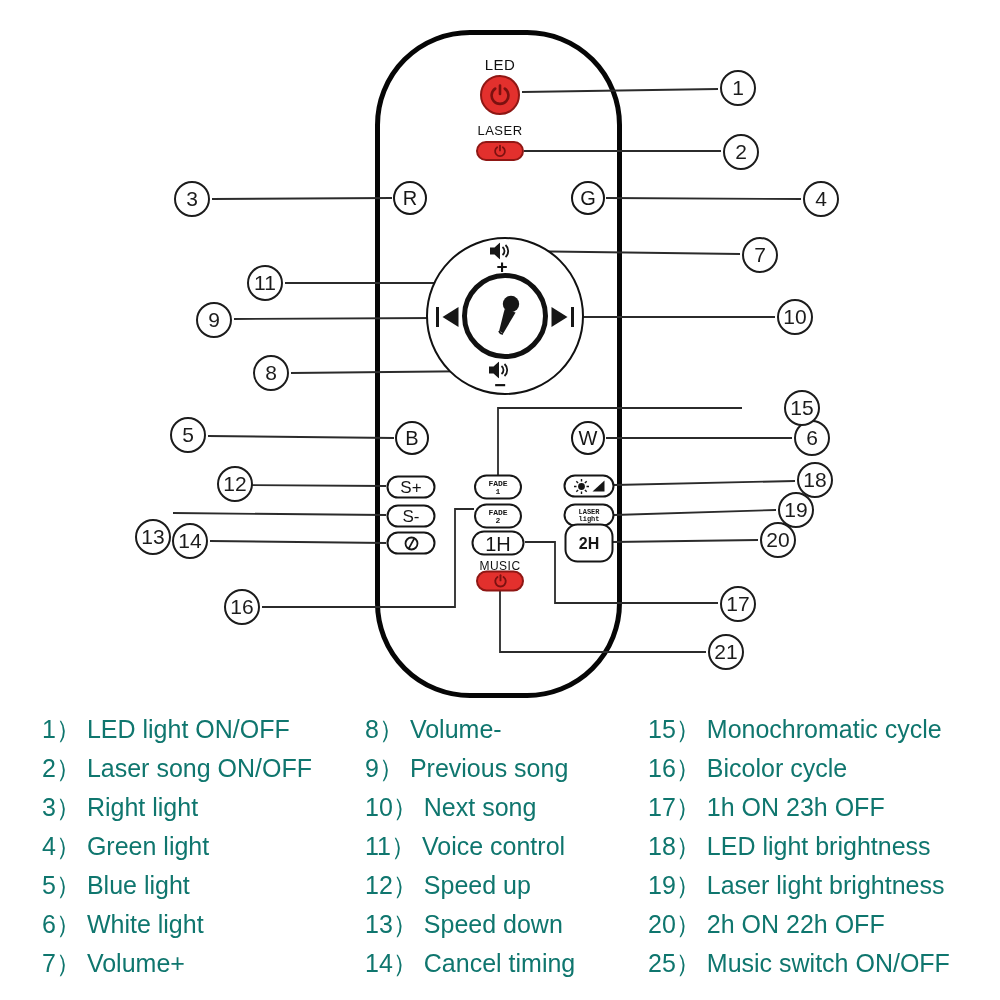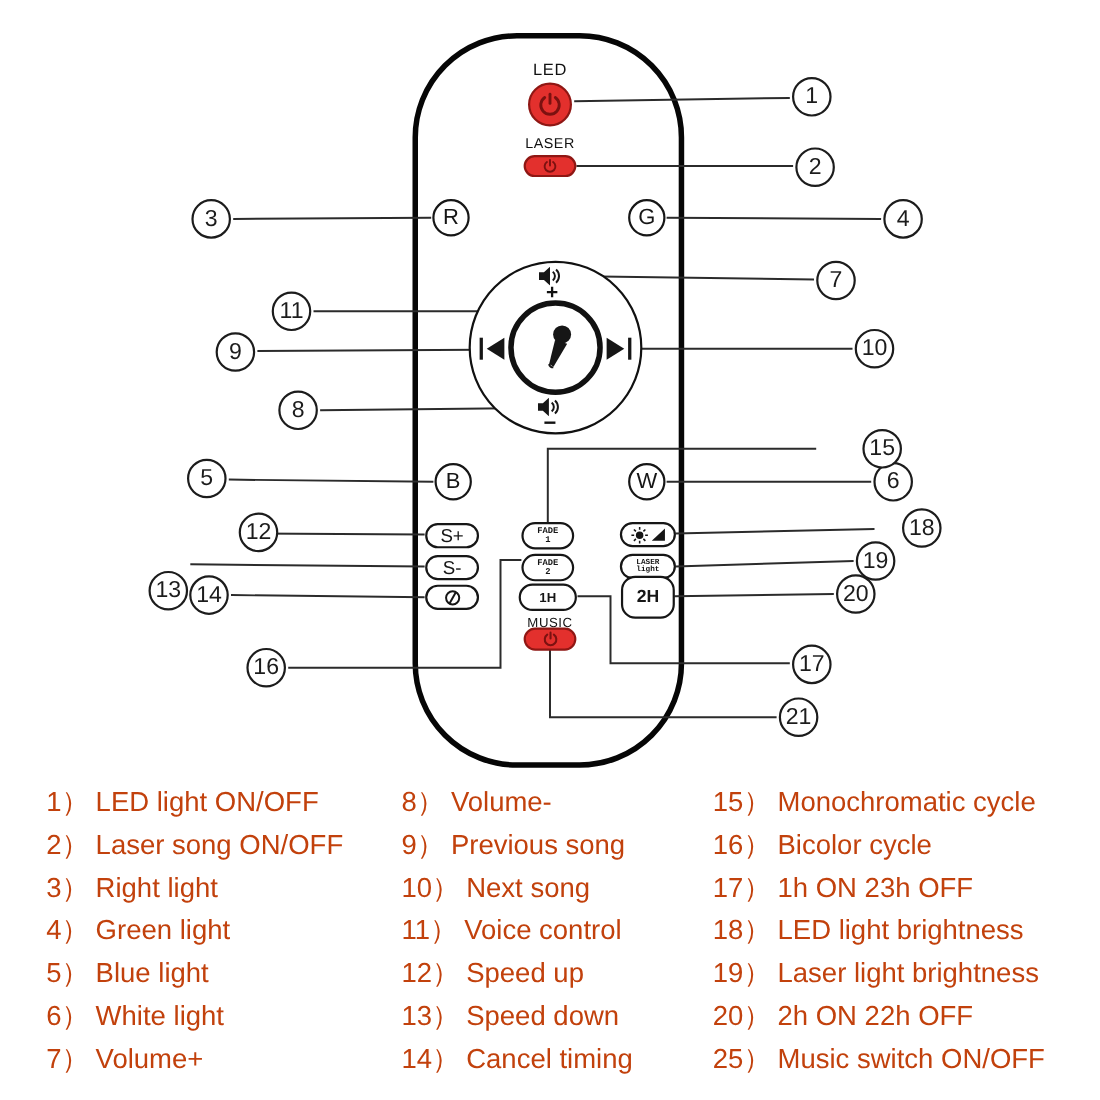--- a/index.html
+++ b/index.html
@@ -31,21 +31,21 @@
           display:flex;align-items:center;justify-content:center;transform:translate(-50%,-50%);}
   .two-line{font-size:8px;font-weight:bold;text-align:right;font-family:Liberation Mono, monospace;}
   
   .pad-outer{position:absolute;left:505px;top:316px;width:158px;height:158px;border:2.5px solid #111;
              border-radius:50%;box-sizing:border-box;transform:translate(-50%,-50%);background:#fff;}
   .pad-inner{position:absolute;left:505px;top:316px;width:86px;height:86px;border:5px solid #111;
              border-radius:50%;box-sizing:border-box;transform:translate(-50%,-50%);background:#fff;}
   .sign{position:absolute;transform:translate(-50%,-50%);font-weight:bold;color:#111;}
   
   .legend-col{position:absolute;top:710px;list-style:none;margin:0;padding:0;}
-  .legend-col li{height:39px;line-height:39px;font-size:25px;white-space:nowrap;color:#c2410c;}
+  .legend-col li{height:39px;line-height:39px;font-size:25px;white-space:nowrap;color:#0f766e;}
   .legend-col .num{margin-right:6px;}
   svg{display:block;}
 </style>
 </head>
 <body>
 
 <div class="scene">
 
   <div class="remote"></div>
 
@@ -155,21 +155,21 @@
   </div>
 
   <div class="pill" style="left:498px;top:487px;width:48px;height:25px;">
     <span class="two-line">FADE</span>
     <span class="two-line">1</span>
   </div>
   <div class="pill" style="left:498px;top:516px;width:48px;height:25px;">
     <span class="two-line">FADE</span>
     <span class="two-line">2</span>
   </div>
-  <div class="pill" style="left:498px;top:543px;width:53px;height:25px;font-size:12px;font-weight:bold;">1H</div>
+  <div class="pill" style="left:498px;top:543px;width:53px;height:25px;font-size:20px;font-weight:normal;">1H</div>
 
   <div class="pill" style="left:589px;top:486px;width:51px;height:23px;">
     <span>
       <svg width="32" height="16" viewBox="0 0 32 16">
         <circle cx="8" cy="8" r="3.4" fill="#161616"></circle>
         <g stroke="#161616" stroke-width="1.4">
           <line x1="8" y1="0.5" x2="8" y2="3"></line>
             <line x1="8" y1="13" x2="8" y2="15.5"></line>
           <line x1="0.5" y1="8" x2="3" y2="8"></line>
             <line x1="13" y1="8" x2="15.5" y2="8"></line>
@@ -208,21 +208,21 @@
   <div class="co" style="left:271px;top:373px;">8</div>
   <div class="co" style="left:214px;top:320px;">9</div>
   <div class="co" style="left:795px;top:317px;">10</div>
   <div class="co" style="left:265px;top:283px;">11</div>
   <div class="co" style="left:211px;top:484px;margin-left:24px;">12</div>
   <div class="co" style="left:153px;top:513px;margin-top:24px;">13</div>
   <div class="co" style="left:190px;top:541px;">14</div>
   <div class="co" style="left:762px;top:408px;margin-left:40px;">15</div>
   <div class="co" style="left:242px;top:607px;">16</div>
   <div class="co" style="left:738px;top:604px;">17</div>
-  <div class="co" style="left:838px;top:480px;">18</div>
+  <div class="co" style="left:815px;top:480px;">18</div>
   <div class="co" style="left:796px;top:510px;">19</div>
   <div class="co" style="left:778px;top:540px;">20</div>
   <div class="co" style="left:726px;top:652px;">21</div>
 
   <ul class="legend-col" style="left:42px;">
     <li><span class="num">1）</span><span>LED light ON/OFF</span></li>
     <li><span class="num">2）</span><span>Laser song ON/OFF</span></li>
     <li><span class="num">3）</span><span>Right light</span></li>
     <li><span class="num">4）</span><span>Green light</span></li>
     <li><span class="num">5）</span><span>Blue light</span></li>

